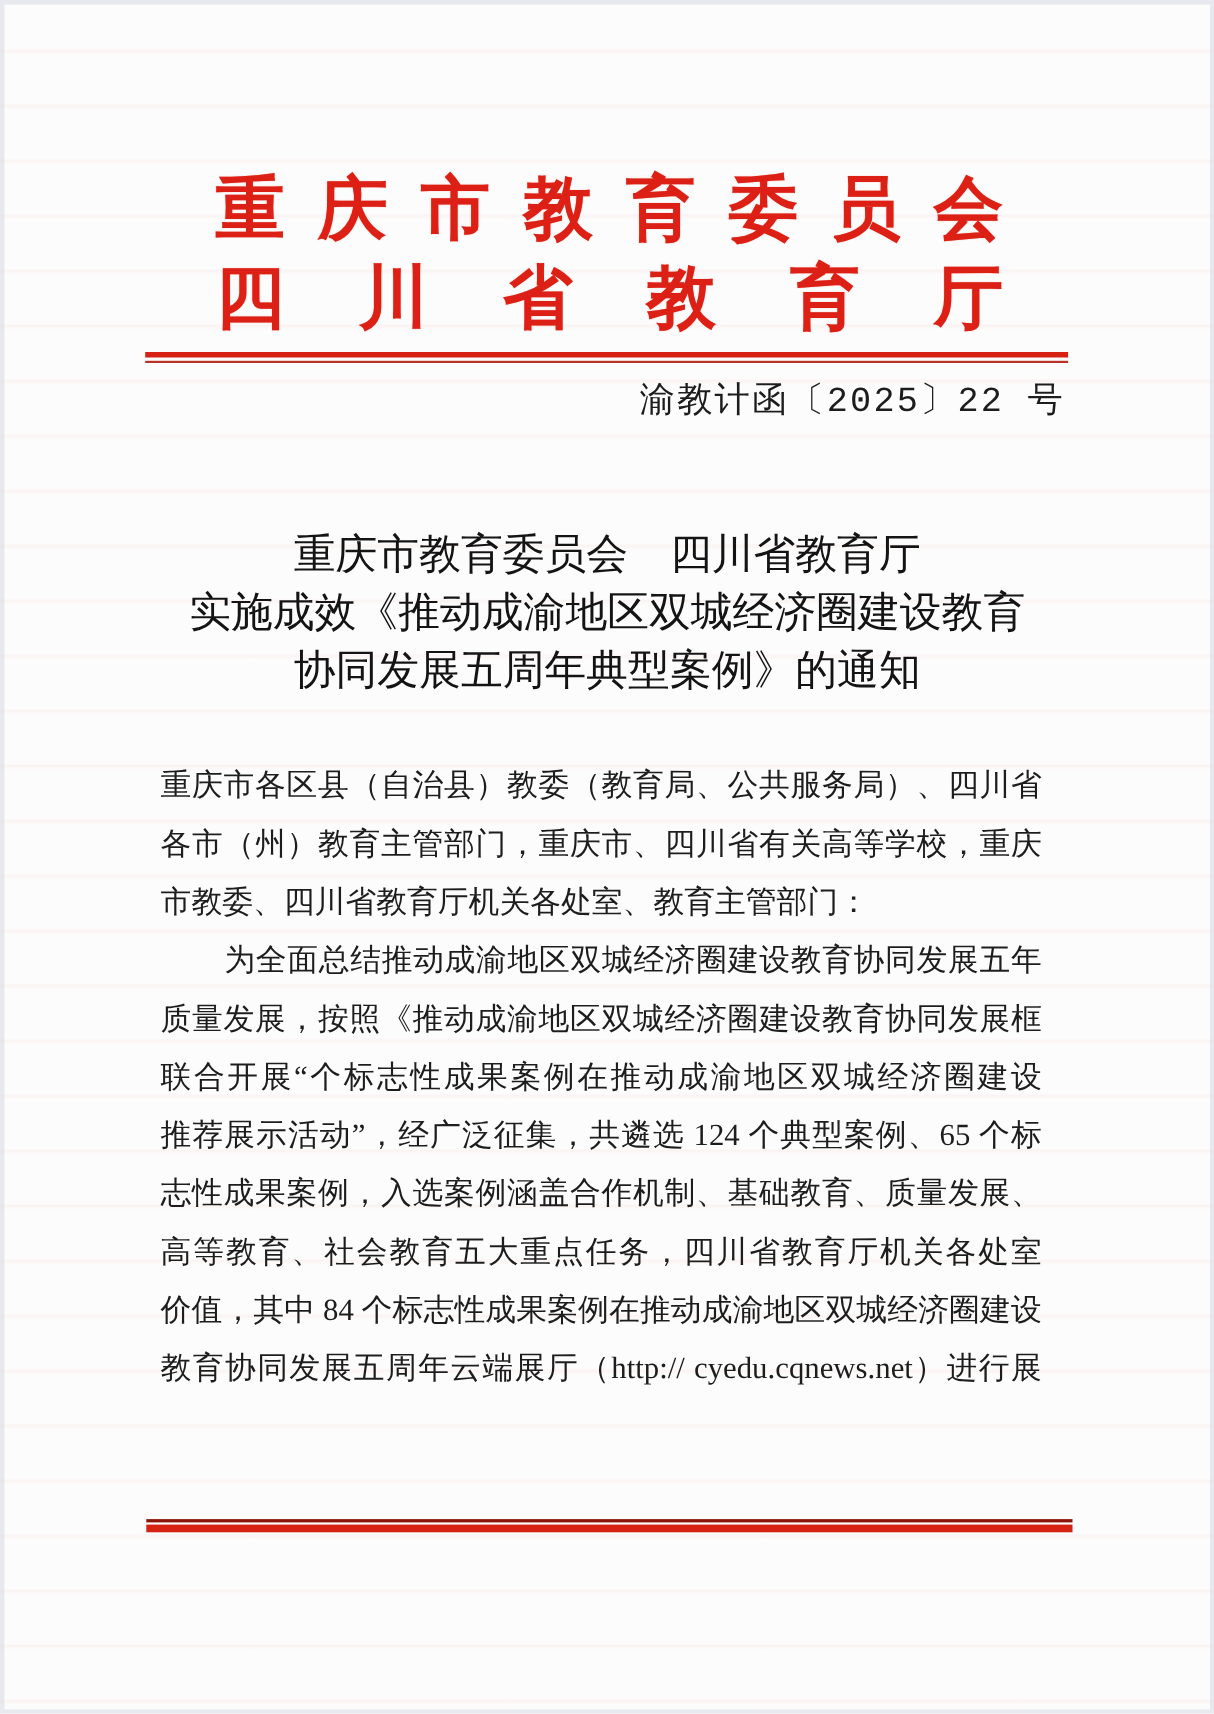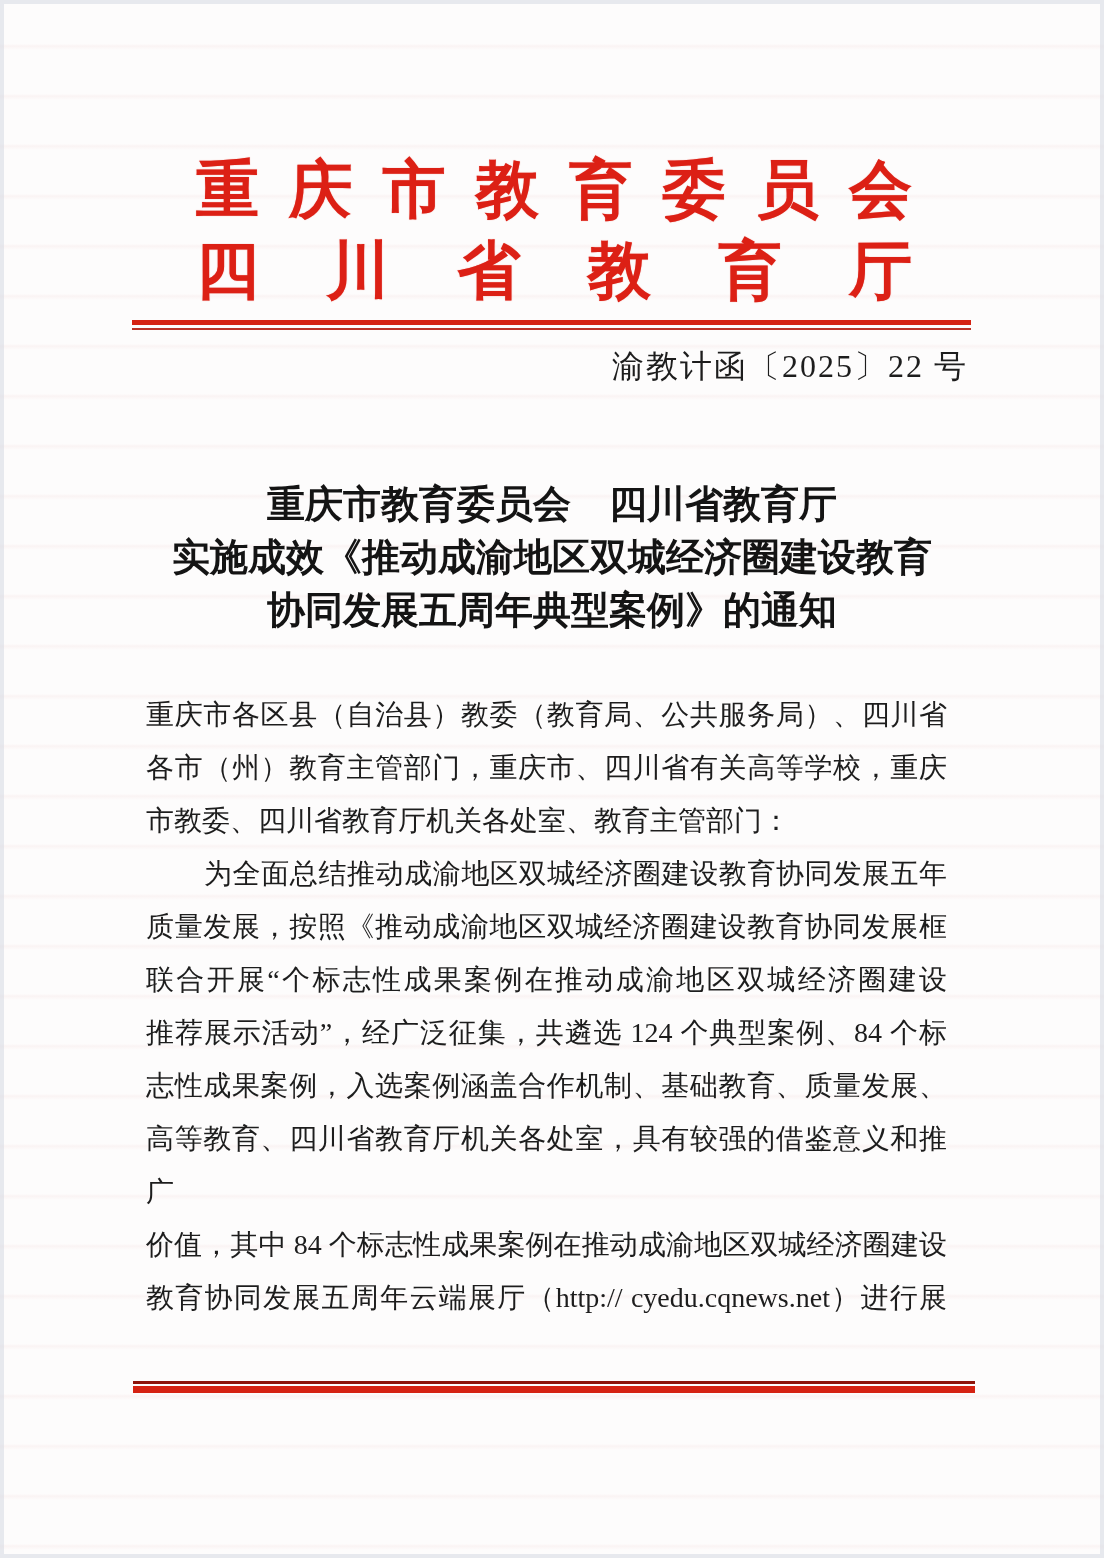--- a/index.html
+++ b/index.html
@@ -48,32 +48,33 @@
   .header-rule .thin  { height: 2px; background: #b93227; }
 
   .doc-number {
     position: absolute;
     top: 344px;
     right: 136px;
     font-size: 32px;
     line-height: 44px;
     color: #1d1d1d;
     letter-spacing: 2px;
+    font-family: Liberation Mono, monospace;
   }
 
   
   .title {
     position: absolute;
     top: 478px;
     left: 0;
     width: 1104px;
     margin: 0;
     text-align: center;
     font-size: 38px;
-    font-weight: bold;
+    font-weight: normal;
     line-height: 53px;
     color: #141414;
   }
 
   
   .body-text {
     position: absolute;
     top: 688px;
     left: 146px;
     width: 801px;
@@ -144,23 +145,23 @@
   </h1>
 
   <section class="body-text">
     <div class="line">重庆市各区县（自治县）教委（教育局、公共服务局）、四川省</div>
     <div class="line">各市（州）教育主管部门，重庆市、四川省有关高等学校，重庆</div>
     <div class="line short">市教委、四川省教育厅机关各处室、教育主管部门：</div>
 
     <div class="line indent">为全面总结推动成渝地区双城经济圈建设教育协同发展五年</div>
     <div class="line">质量发展，按照《推动成渝地区双城经济圈建设教育协同发展框</div>
     <div class="line">联合开展“个标志性成果案例在推动成渝地区双城经济圈建设</div>
-    <div class="line">推荐展示活动”，经广泛征集，共遴选 124 个典型案例、84 个标</div>
+    <div class="line">推荐展示活动”，经广泛征集，共遴选 124 个典型案例、65 个标</div>
     <div class="line">志性成果案例，入选案例涵盖合作机制、基础教育、质量发展、</div>
-    <div class="line">高等教育、四川省教育厅机关各处室，具有较强的借鉴意义和推广</div>
+    <div class="line">高等教育、社会教育五大重点任务，四川省教育厅机关各处室</div>
     <div class="line">价值，其中 84 个标志性成果案例在推动成渝地区双城经济圈建设</div>
     <div class="line">教育协同发展五周年云端展厅（http:// cyedu.cqnews.net）进行展</div>
   </section>
 
   <footer>
     <div class="footer-rule">
       <div class="thin"></div>
       <div class="gap"></div>
       <div class="thick"></div>
     </div>

